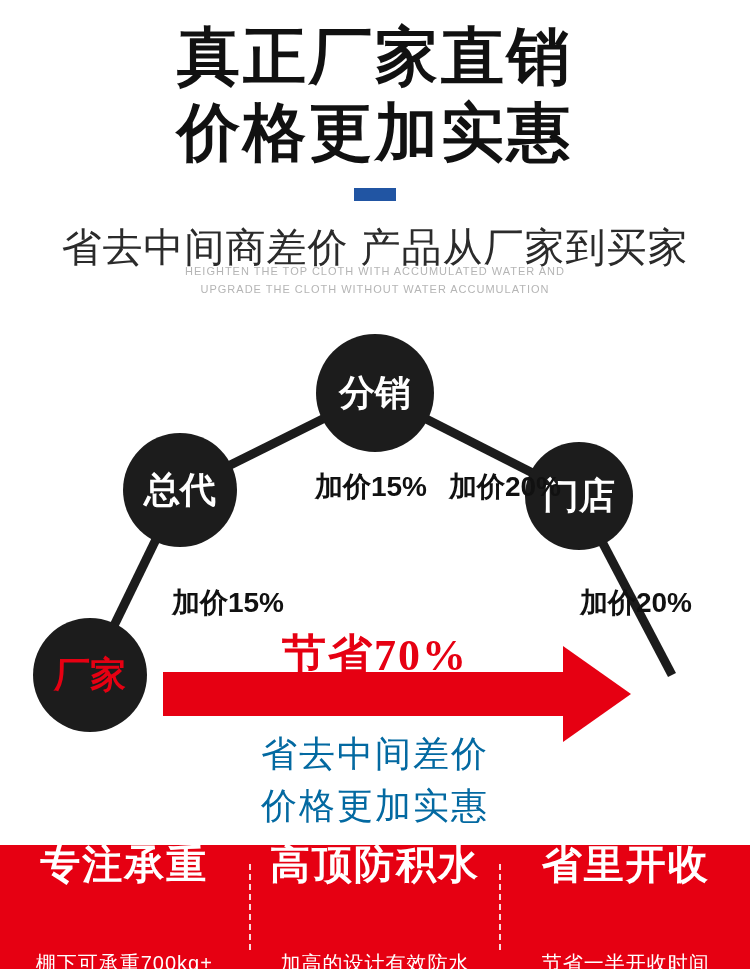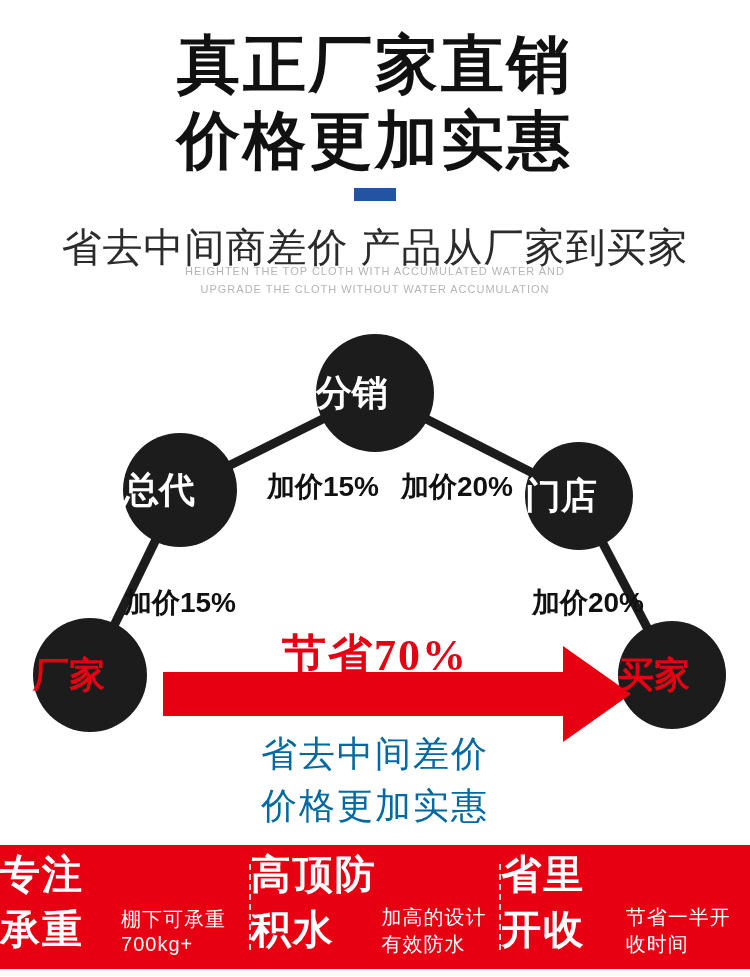--- a/index.html
+++ b/index.html
@@ -20,21 +20,20 @@
     left: 0;
     width: 750px;
     text-align: center;
   }
   .headline {
     font-size: 63px;
     font-weight: 900;
     color: #111111;
     letter-spacing: 3px;
     line-height: 1.1;
-    margin-top: 8px;
   }
   .blue-divider {
     left: 354px;
     top: 188px;
     width: 42px;
     height: 13px;
     background: #2155a3;
   }
   .subtitle {
     top: 220px;
@@ -49,32 +48,33 @@
   }
   .diagram-svg {
     left: 0;
     top: 330px;
   }
   .node {
     background: #1c1c1c;
     border-radius: 50%;
     display: flex;
     align-items: center;
-    justify-content: flex-start;
+    justify-content: center;
     font-size: 36px;
     font-weight: 700;
   }
   .node-white { color: #ffffff; }
   .node-red { color: #e60012; }
   .markup-label {
     width: 170px;
     text-align: center;
     font-size: 28px;
     font-weight: 700;
     color: #111111;
+    margin-left: 48px;
   }
   .savings-label {
     top: 626px;
     font-size: 44px;
     font-weight: 900;
     color: #e60012;
     letter-spacing: 2px;
     font-family: Liberation Serif, serif;
   }
   .arrow-body {
@@ -105,20 +105,21 @@
     width: 750px;
     height: 124px;
     background: #e60012;
     display: flex;
     flex-direction: row;
     align-items: stretch;
   }
   .banner-col {
     flex: 1;
     display: flex;
+    flex-direction: column;
     align-items: center;
     justify-content: center;
   }
   .banner-title {
     font-size: 40px;
     font-weight: 900;
     color: #ffffff;
     letter-spacing: 2px;
     margin-bottom: 10px;
   }
@@ -161,23 +162,20 @@
     <span>厂家</span>
   </div>
   <div class="abs node node-white" style="left: 123px; top: 433px; width: 114px; height: 114px;">
     <span>总代</span>
   </div>
   <div class="abs node node-white" style="left: 316px; top: 334px; width: 118px; height: 118px;">
     <span>分销</span>
   </div>
   <div class="abs node node-white" style="left: 525px; top: 442px; width: 108px; height: 108px;">
     <span>门店</span>
-  </div>
-  <div class="abs node node-red" style="left: 618px; top: 621px; width: 108px; height: 108px;">
-    <span>买家</span>
   </div>
 
   <div class="abs markup-label" style="left: 238px; top: 468px;">加价15%</div>
   <div class="abs markup-label" style="left: 372px; top: 468px;">加价20%</div>
   <div class="abs markup-label" style="left: 95px;  top: 584px;">加价15%</div>
   <div class="abs markup-label" style="left: 503px; top: 584px;">加价20%</div>
 
   <div class="abs centered-text savings-label">节省70%</div>
   <div class="abs arrow-body"></div>
   <div class="abs arrow-head"></div>

